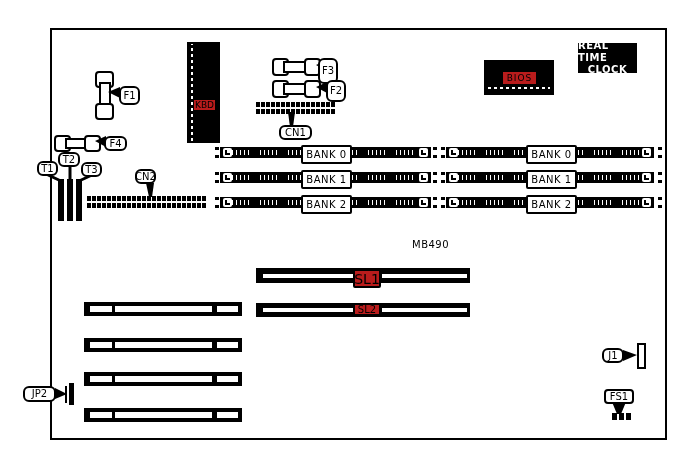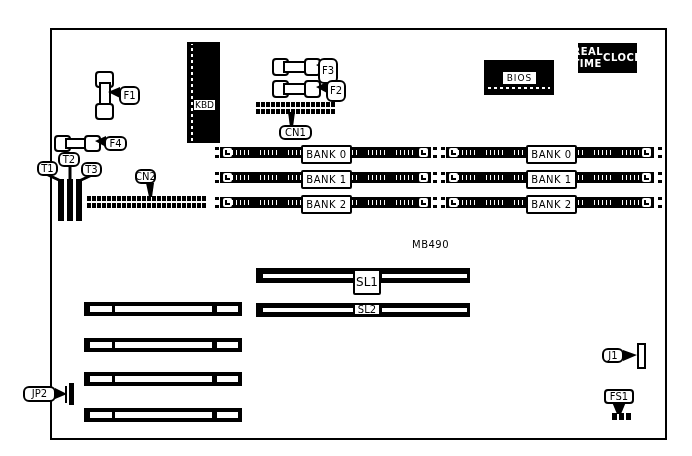--- a/index.html
+++ b/index.html
@@ -5,21 +5,21 @@
   html,body{margin:0;padding:0;background:#fff;}
   #canvas{position:relative;width:692px;height:456px;background:#fff;
           font-family:"DejaVu Sans",sans-serif;color:#000;overflow:hidden;}
   .abs{position:absolute;box-sizing:border-box;}
   .blackbox{background:#000;}
   
   .callout{position:absolute;box-sizing:border-box;background:#fff;border:2px solid #000;
            border-radius:6px;font-size:10px;line-height:1;display:flex;align-items:center;
            justify-content:center;white-space:nowrap;z-index:6;}
   
-  .chiplabel{position:absolute;box-sizing:border-box;background:#ffffff;border:1px solid #000;
+  .chiplabel{position:absolute;box-sizing:border-box;background:#b91c1c;border:1px solid #000;
              font-size:9px;line-height:1;display:flex;align-items:center;justify-content:center;
              white-space:nowrap;z-index:4;}
   
   .ladder{background-color:#000;
           background-image:repeating-linear-gradient(90deg,#fff 0 1px,rgba(0,0,0,0) 1px 5px),
                            linear-gradient(rgba(0,0,0,0) 0 5px,#fff 5px 7px,rgba(0,0,0,0) 7px 100%);}
   
   .cap{position:absolute;background:#fff;border:2px solid #000;border-radius:4px;}
   .fusebody{position:absolute;background:#fff;border:2px solid #000;}
   
@@ -36,21 +36,21 @@
   .bracket{position:absolute;width:4px;height:11px;
       background:linear-gradient(#000 0 3px,#fff 3px 8px,#000 8px 11px);}
   
   .isa{position:absolute;background:#000;}
   .seg{position:absolute;top:4px;height:6px;background:#fff;}
   
   .sl{position:absolute;background:#000;}
   .slline{position:absolute;top:6px;height:4px;background:#fff;}
   .dashv{background-image:repeating-linear-gradient(0deg,#fff 0 3px,rgba(0,0,0,0) 3px 6px);}
   .dashh{background-image:repeating-linear-gradient(90deg,#fff 0 3px,rgba(0,0,0,0) 3px 6px);}
-  .rtc{display:flex;flex-direction:row;align-items:center;justify-content:center;
+  .rtc{display:flex;flex-direction:column;align-items:center;justify-content:center;
        color:#fff;font-weight:bold;font-size:10px;line-height:12px;letter-spacing:.5px;}
   .ticksmall{background-color:#000;
        background-image:repeating-linear-gradient(90deg,rgba(0,0,0,0) 0 5px,#fff 5px 7px);}
 </style>
 </head>
 <body>
 
 <div id="canvas">
 
   <div class="abs" style="left:50px;top:28px;width:617px;height:412px;border:2px solid #000"></div>
@@ -186,21 +186,21 @@
   <div class="abs blackbox rtc" style="left:578px;top:43px;width:59px;height:30px">
     <div>REAL TIME</div>
     <div>CLOCK</div>
   </div>
 
   <div class="abs" style="left:412px;top:239px;font-size:10px;letter-spacing:.5px">MB490</div>
 
   <div class="sl" style="left:256px;top:268px;width:214px;height:15px">
     <div class="slline" style="left:7px;width:90px"></div>
     <div class="slline" style="left:126px;width:85px"></div>
-    <div class="chiplabel" style="left:97px;top:1px;width:28px;height:26px;border-width:2px;border-radius:2px;font-size:12px">SL1</div>
+    <div class="chiplabel" style="left:97px;top:1px;width:28px;height:19px;border-width:2px;border-radius:2px;font-size:14px">SL1</div>
   </div>
   <div class="sl" style="left:256px;top:303px;width:214px;height:14px">
     <div class="slline" style="left:7px;width:90px;top:5px"></div>
     <div class="slline" style="left:126px;width:85px;top:5px"></div>
     <div class="chiplabel" style="left:97px;top:0;width:28px;height:13px;border-width:2px;border-radius:2px;font-size:10px">SL2</div>
   </div>
 
   <div class="isa" style="left:84px;top:302px;width:158px;height:14px">
     <div class="seg" style="left:6px;width:22px"></div>
     <div class="seg" style="left:31px;width:97px"></div>

